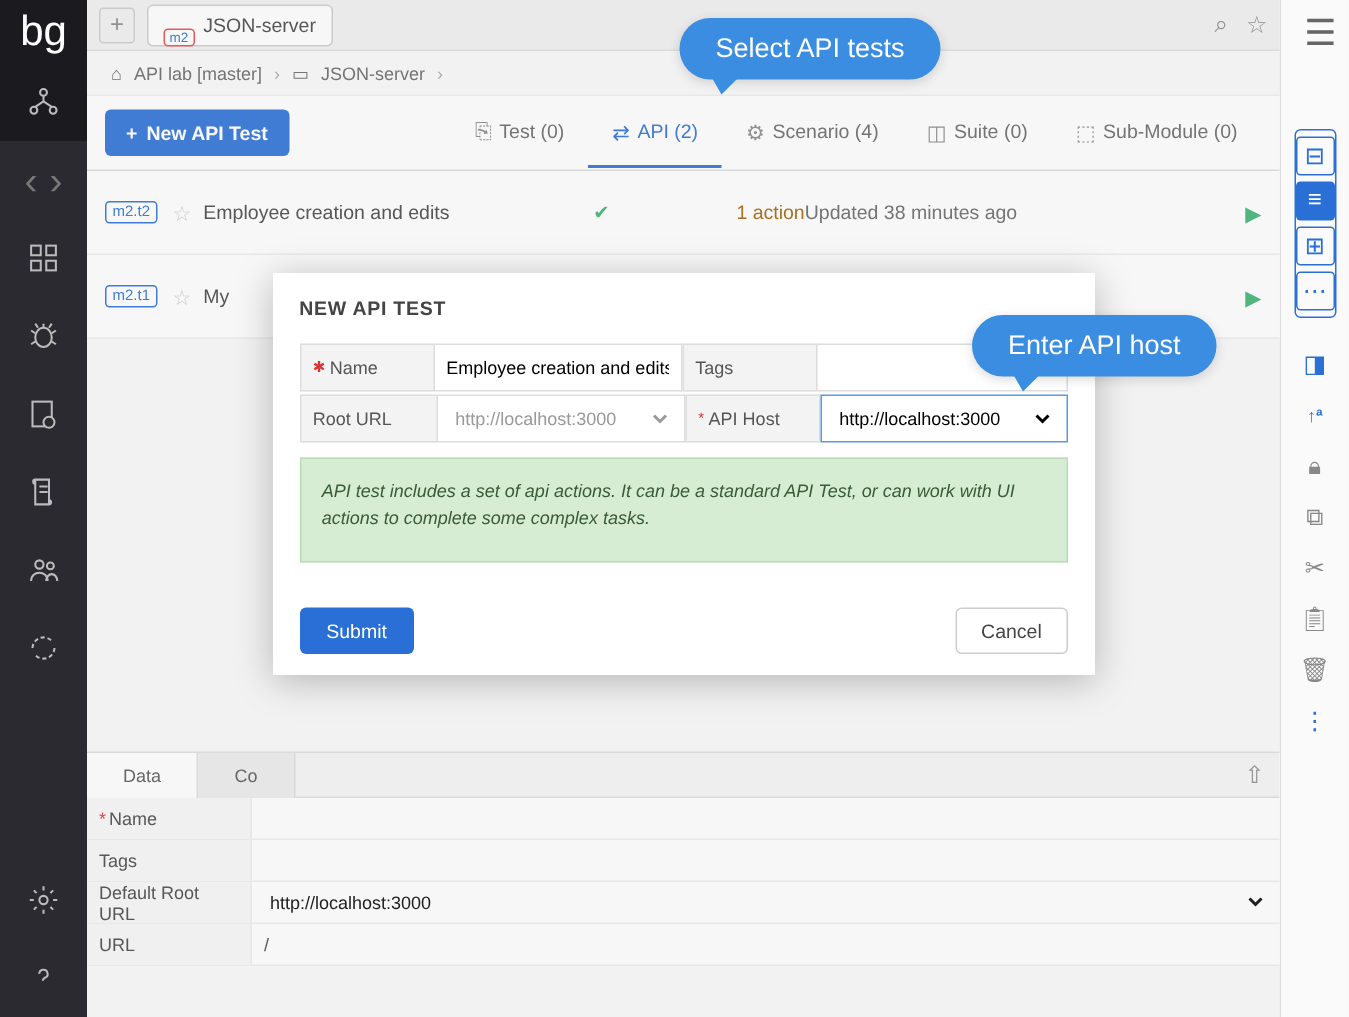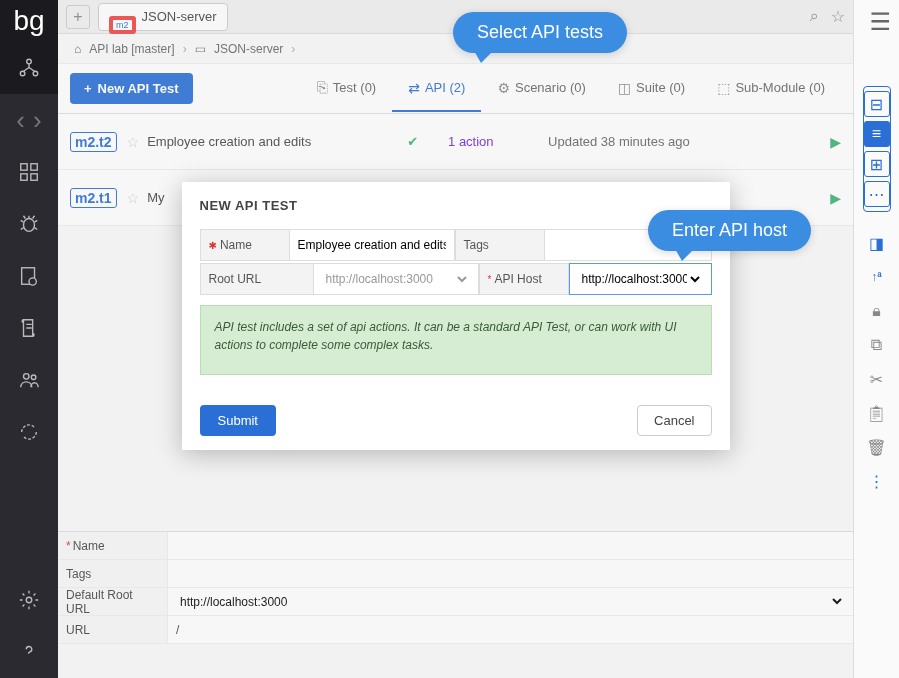--- a/index.html
+++ b/index.html
@@ -18,43 +18,43 @@
 .right-rail .ricon { width: 26px; height: 26px; margin: 4px 0; display: flex; align-items: center; justify-content: center; color: #888; font-size: 16px; cursor: pointer; border-radius: 3px; }
 .right-rail .ricon.boxed { border: 1px solid #2a6fd6; color: #2a6fd6; }
 .right-rail .ricon.filled { background: #2a6fd6; color: #fff; }
 .right-rail .group-box { border: 1px solid #2a6fd6; border-radius: 4px; margin: 4px 0; }
 
 .main { position: absolute; left: 58px; top: 0; right: 46px; height: 678px; background: #fafafa; display: flex; flex-direction: column; }
 
 .tabbar { height: 34px; background: #f0f0f0; border-bottom: 1px solid #ddd; display: flex; align-items: center; padding: 0 8px; }
 .tabbar .addtab { width: 24px; height: 24px; border: 1px solid #ccc; border-radius: 3px; display: flex; align-items: center; justify-content: center; color: #888; margin-right: 8px; cursor: pointer; }
 .tabbar .tab { height: 28px; background: #fff; border: 1px solid #ccc; border-radius: 4px; padding: 0 10px; display: flex; align-items: center; font-size: 13px; color: #444; cursor: pointer; }
-.tabbar .tab .badge { font-size: 9px; color: #2a6fd6; border: 4px solid #ef4444; border-radius: 3px; padding: 0 3px; margin-right: 6px; margin-top: 16px; }
+.tabbar .tab .badge { font-size: 9px; color: #2a6fd6; border: 1px solid #ef4444; border-radius: 3px; padding: 0 3px; margin-right: 6px; margin-top: 16px; }
 .tabbar .right-icons { margin-left: auto; display: flex; gap: 12px; color: #888; }
 .tabbar .right-icons span { cursor: pointer; font-size: 16px; }
 
 .breadcrumb { height: 30px; display: flex; align-items: center; padding: 0 12px; font-size: 12px; color: #666; border-bottom: 1px solid #eee; }
 .breadcrumb span { margin: 0 4px; }
 .breadcrumb .chev { color: #aaa; }
 
 .toolbar { height: 50px; display: flex; align-items: center; padding: 0 12px; border-bottom: 1px solid #ddd; background: #fff; }
 .toolbar .newbtn { background: #2a6fd6; color: #fff; border: none; border-radius: 4px; padding: 8px 14px; font-size: 13px; font-weight: 600; cursor: pointer; display: flex; align-items: center; gap: 6px; }
 .toolbar .tabs { display: flex; margin-left: auto; gap: 0; }
 .toolbar .tabs .ttab { padding: 14px 16px; font-size: 13px; color: #666; cursor: pointer; display: flex; align-items: center; gap: 5px; border-bottom: 2px solid transparent; }
 .toolbar .tabs .ttab.active { color: #2a6fd6; border-bottom-color: #2a6fd6; }
 .toolbar .tabs .ttab .ticon { font-size: 14px; color: #888; }
 .toolbar .tabs .ttab.active .ticon { color: #2a6fd6; }
 
 .list { background: #fff; }
 .list .row { height: 56px; border-bottom: 1px solid #eee; display: flex; align-items: center; padding: 0 12px; font-size: 13px; color: #444; }
-.list .row .rbadge { font-size: 14px; color: #2a6fd6; border: 1px solid #2a6fd6; border-radius: 3px; padding: 1px 4px; margin-right: 10px; font-weight: bold; }
+.list .row .rbadge { font-size: 10px; color: #2a6fd6; border: 1px solid #2a6fd6; border-radius: 3px; padding: 1px 4px; margin-right: 10px; }
 .list .row .star { color: #ccc; margin-right: 8px; font-size: 14px; }
 .list .row .title { flex: 0 0 260px; }
 .list .row .check { color: #3bb273; margin-right: 30px; }
-.list .row .actions { flex: 0 0 100px; color: #6d28d9; }
+.list .row .actions { flex: 0 0 100px; color: #a16207; text-align: right; }
 .list .row .updated { flex: 1; color: #666; }
 .list .row .play { color: #3bb273; font-size: 14px; margin-left: auto; }
 
 .bottom-panel { position: absolute; left: 0; right: 0; bottom: 34px; background: #fff; border-top: 1px solid #ddd; }
 .bottom-panel .bp-tabs { height: 30px; background: #f5f5f5; display: flex; align-items: center; border-bottom: 1px solid #ddd; }
 .bottom-panel .bp-tabs .bptab { padding: 0 24px; height: 30px; line-height: 30px; font-size: 12px; color: #555; border-right: 1px solid #ddd; background: #ececec; cursor: pointer; }
 .bottom-panel .bp-tabs .bptab.active { background: #fff; }
 .bottom-panel .bp-tabs .collapse { margin-left: auto; padding: 0 10px; color: #888; cursor: pointer; }
 .bottom-panel .bp-form { }
 .bottom-panel .bp-row { display: flex; height: 28px; border-bottom: 1px solid #eee; }
@@ -208,21 +208,21 @@
       <div class="ttab">
           <span class="ticon">⎘</span>
           <span>Test (0)</span>
         </div>
       <div class="ttab active">
           <span class="ticon">⇄</span>
           <span>API (2)</span>
         </div>
       <div class="ttab">
           <span class="ticon">⚙</span>
-          <span>Scenario (0)</span>
+          <span>Scenario (4)</span>
         </div>
       <div class="ttab">
           <span class="ticon">◫</span>
           <span>Suite (0)</span>
         </div>
       <div class="ttab">
           <span class="ticon">⬚</span>
           <span>Sub-Module (0)</span>
         </div>
     </div>
@@ -240,20 +240,25 @@
     </div>
     <div class="row">
       <span class="rbadge">m2.t1</span>
       <span class="star">☆</span>
       <span class="title">My</span>
       <span class="play" style="margin-left:auto">▶</span>
     </div>
   </div>
 
   <div class="bottom-panel">
+    <div class="bp-tabs">
+      <div class="bptab active">Data</div>
+      <div class="bptab">Co</div>
+      <div class="collapse">⇧</div>
+    </div>
     <div class="bp-form">
       <div class="bp-row">
         <div class="bp-label">
             <span class="req">*</span>
             <span>Name</span>
           </div>
         <div class="bp-value">
             <input style="">
           </div>
       </div>
@@ -289,21 +294,21 @@
           </div>
         <div class="mfield" style="width:165px">
             <input value="Employee creation and edits" style="">
           </div>
         <div class="mlabel" style="width:90px;border-left:1px solid #ddd">Tags</div>
         <div class="mfield" style="flex:1">
             <input style="">
           </div>
       </div>
       <div class="mrow">
-        <div class="mlabel" style="width:114px">Root URL</div>
+        <div class="mlabel" style="width:92px">Root URL</div>
         <div class="mfield" style="width:165px">
             <select style="color:#999"><option>http://localhost:3000</option></select>
           </div>
         <div class="mlabel" style="width:90px;border-left:1px solid #ddd">
             <span class="req">*</span>
             <span>API Host</span>
           </div>
         <div class="mfield" style="flex:1;border:1px solid #5a9ae0">
             <select><option>http://localhost:3000</option></select>
           </div>

